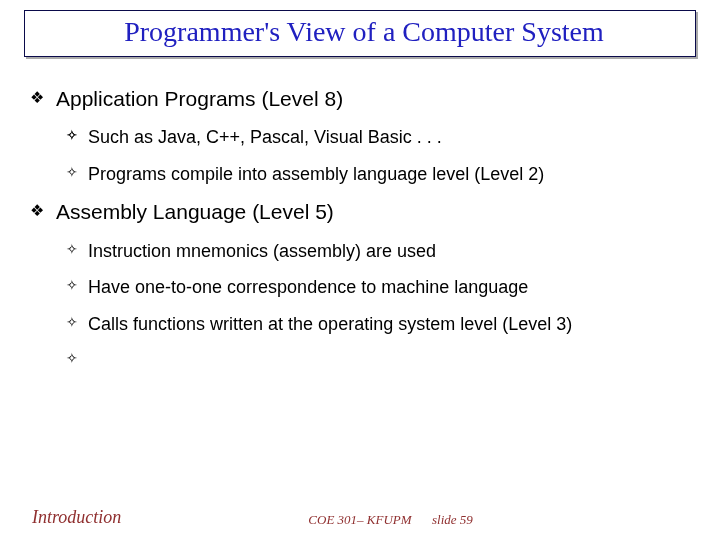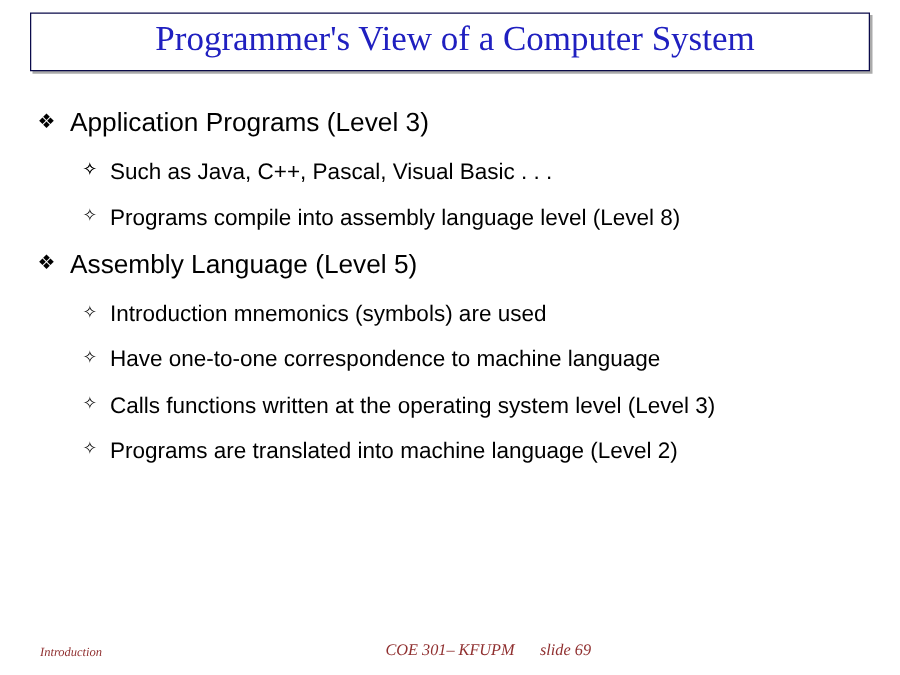--- a/index.html
+++ b/index.html
@@ -76,21 +76,21 @@
     left: 0;
     width: 720px;
     height: 20px;
   }
   .footer-left {
     position: absolute;
     left: 32px;
     bottom: 0;
     font-family: "Times New Roman", Times, serif;
     font-style: italic;
-    font-size: 10px;
+    font-size: 18px;
     color: #903030;
   }
   .footer-center {
     position: absolute;
     left: 0;
     width: 720px;
     bottom: 0;
     text-align: center;
     font-family: "Times New Roman", Times, serif;
     font-style: italic;
@@ -113,56 +113,55 @@
 <div class="slide">
 
   <div class="title-box">
     <div class="title-text">Programmer's View of a Computer System</div>
   </div>
 
   <div class="body">
 
     <div class="l1">
       <span class="bullet">❖</span>
-      <span>Application Programs (Level 3)</span>
+      <span>Application Programs (Level 8)</span>
     </div>
     <div class="l2">
       <span class="bullet">✧</span>
     </div>
     <div class="l2">
       <span class="bullet">✧</span>
       <span>Such as Java, C++, Pascal, Visual Basic . . .</span>
     </div>
     <div class="l2">
       <span class="bullet">✧</span>
-      <span>Programs compile into assembly language level (Level 8)</span>
+      <span>Programs compile into assembly language level (Level 2)</span>
     </div>
 
     <div class="l1">
       <span class="bullet">❖</span>
       <span> Assembly Language (Level 5)</span>
     </div>
     <div class="l2">
       <span class="bullet">✧</span>
-      <span>Introduction mnemonics (symbols) are used</span>
+      <span>Instruction mnemonics (assembly) are used</span>
     </div>
     <div class="l2">
       <span class="bullet">✧</span>
       <span>Have one-to-one correspondence to machine language</span>
     </div>
     <div class="l2">
       <span class="bullet">✧</span>
       <span>Calls functions written at the operating system level (Level 3)</span>
     </div>
     <div class="l2">
       <span class="bullet">✧</span>
-      <span>Programs are translated into machine language (Level 2)</span>
     </div>
 
   </div>
 
   <div class="footer">
     <div class="footer-left">Introduction</div>
     <div class="footer-center">COE 301– KFUPM</div>
-    <div class="footer-right">slide 69</div>
+    <div class="footer-right">slide 59</div>
   </div>
 
 </div>
 
 </body></html>

